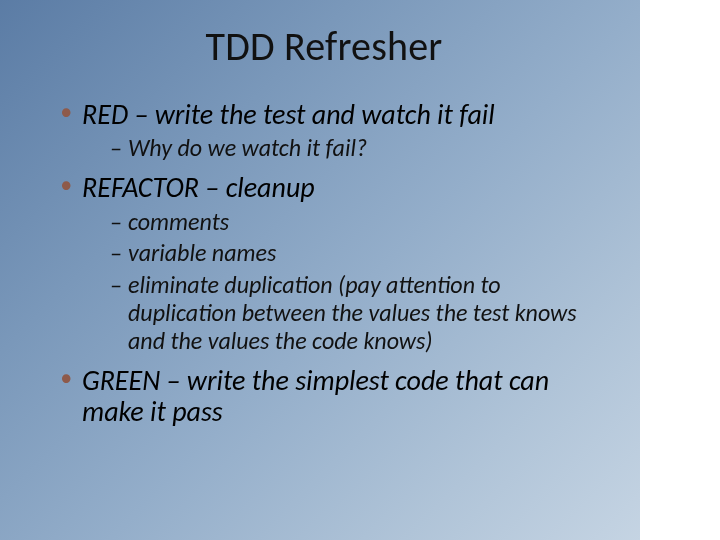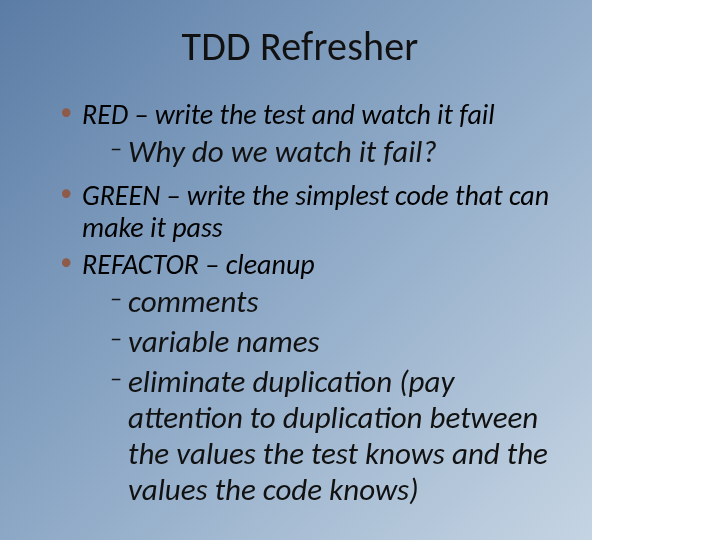--- a/index.html
+++ b/index.html
@@ -4,21 +4,21 @@
 <style>
   html, body {
     margin: 0;
     padding: 0;
     width: 720px;
     height: 540px;
     overflow: hidden;
     font-family: Calibri, "Segoe UI", Arial, sans-serif;
   }
   .slide {
-    width: 592px;
+    width: 640px;
     height: 540px;
     background: linear-gradient(135deg, #5b7ca5 0%, #7a98ba 30%, #94aeca 55%, #b0c4d8 80%, #c5d4e3 100%);
     box-sizing: border-box;
     padding: 22px 34px 30px 42px;
     color: #000;
   }
   .title {
     text-align: center;
     font-size: 40px;
     font-weight: 400;
@@ -51,21 +51,21 @@
   .keyword {
     color: #000;
   }
   ul.level2 {
     list-style: none;
     margin: 4px 0 10px 0;
     padding: 0 0 0 28px;
   }
   ul.level2 > li {
     position: relative;
-    font-size: 31px;
+    font-size: 24px;
     line-height: 1.16;
     color: #111;
     padding-left: 18px;
     margin-bottom: 4px;
   }
   ul.level2 > li::before {
     content: "–";
     position: absolute;
     left: 0;
     top: 0;
@@ -82,26 +82,26 @@
   <ul class="level1">
 
     <li>
       <span class="keyword">RED</span><span> – write the test and watch it fail</span>
       <ul class="level2">
         <li>Why do we watch it fail?</li>
       </ul>
     </li>
 
     <li>
-      <span class="keyword">GREEN</span><span> – write the simplest code that can make it pass</span>
-    </li>
-
-    <li>
       <span class="keyword">REFACTOR</span><span> – cleanup</span>
       <ul class="level2">
         <li>comments</li>
         <li>variable names</li>
         <li>eliminate duplication (pay attention to duplication between the values the test knows and the values the code knows)</li>
       </ul>
     </li>
 
+    <li>
+      <span class="keyword">GREEN</span><span> – write the simplest code that can make it pass</span>
+    </li>
+
   </ul>
 </div>
 
 </body></html>

